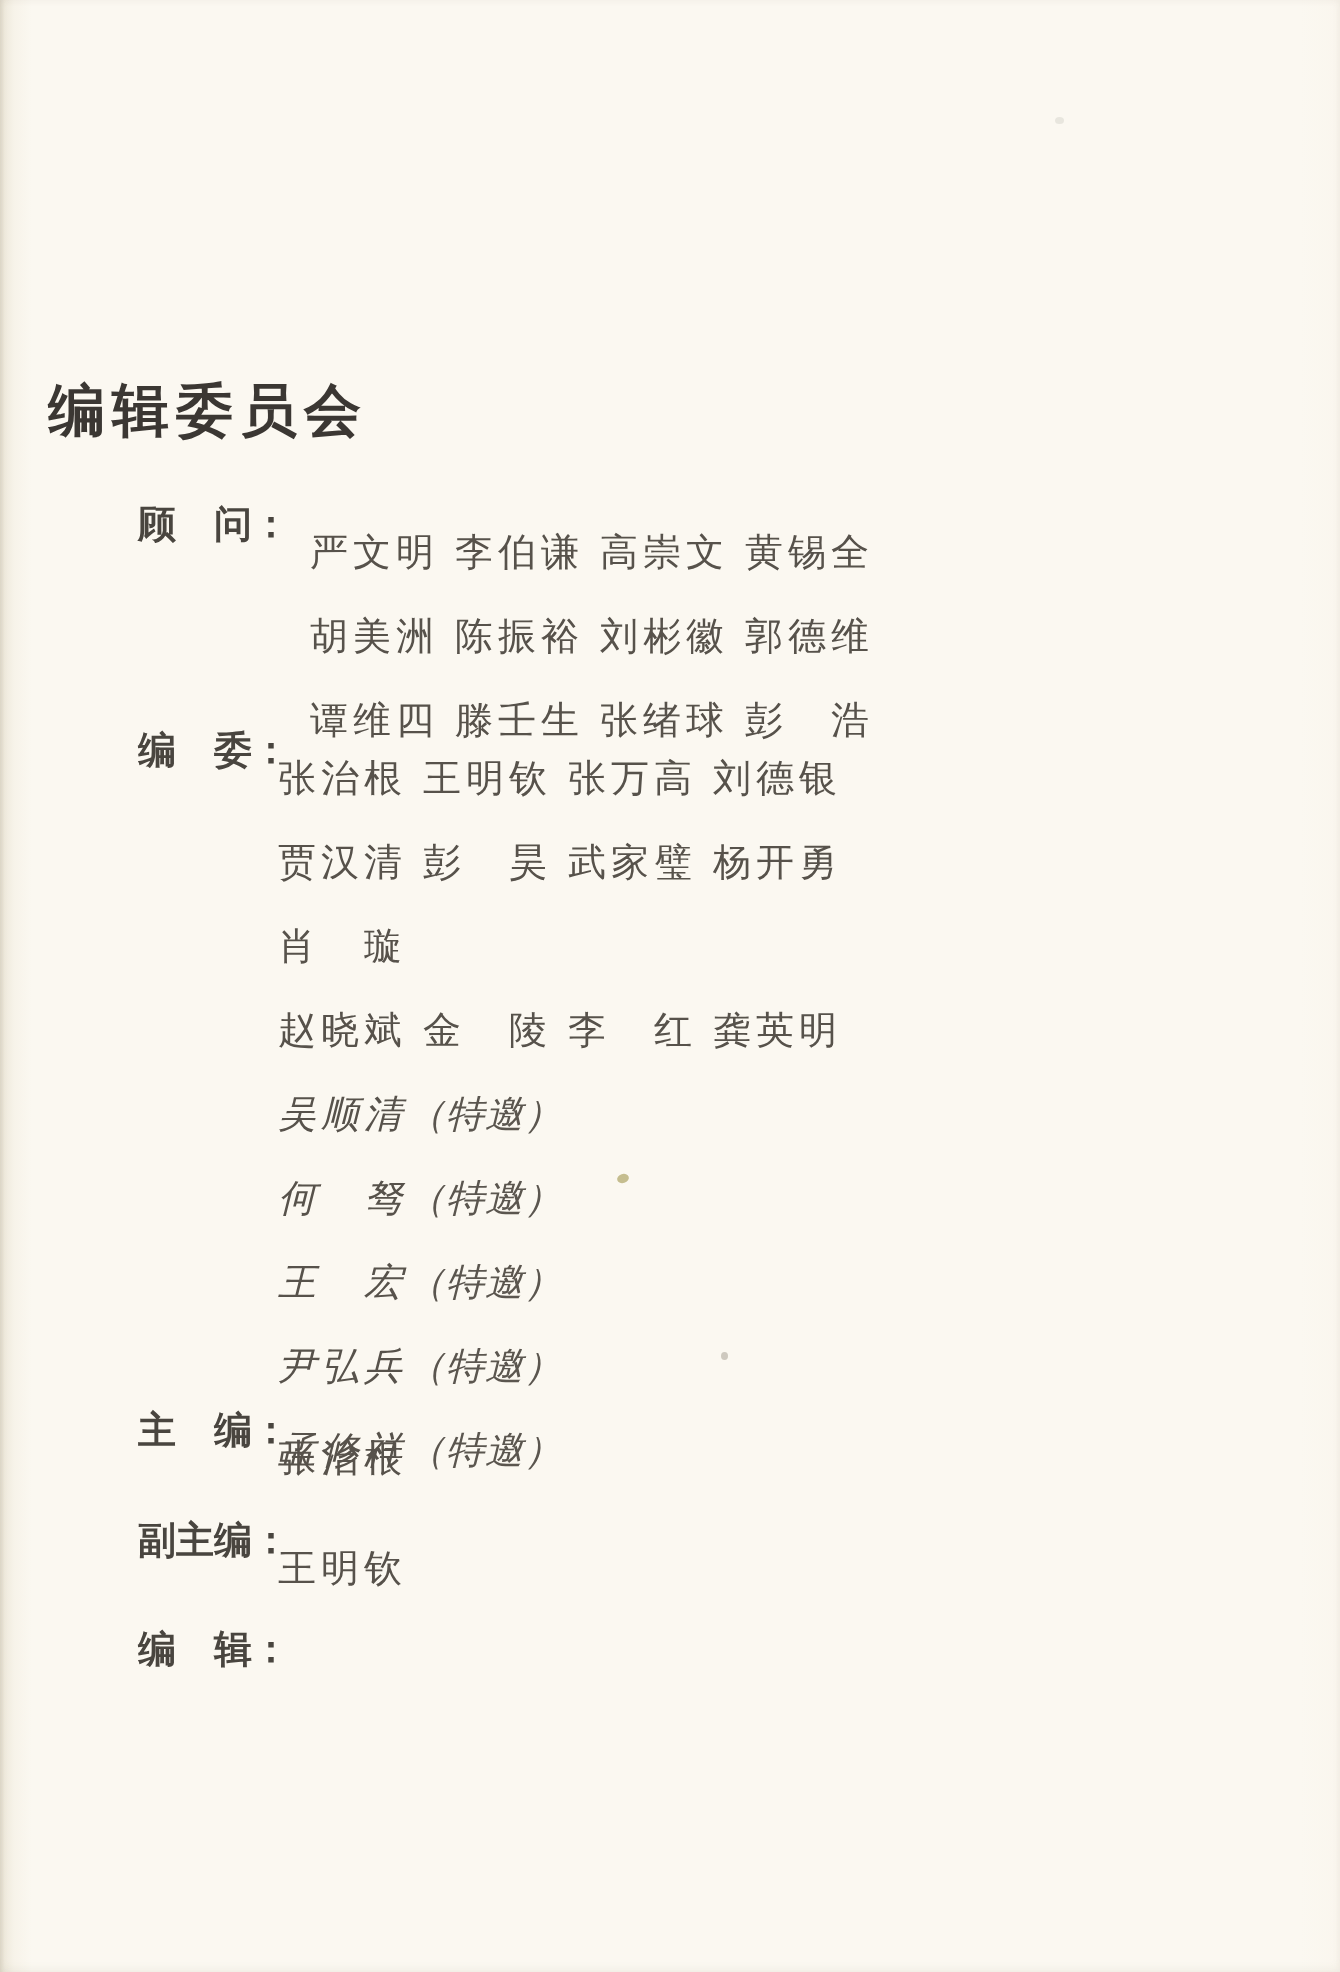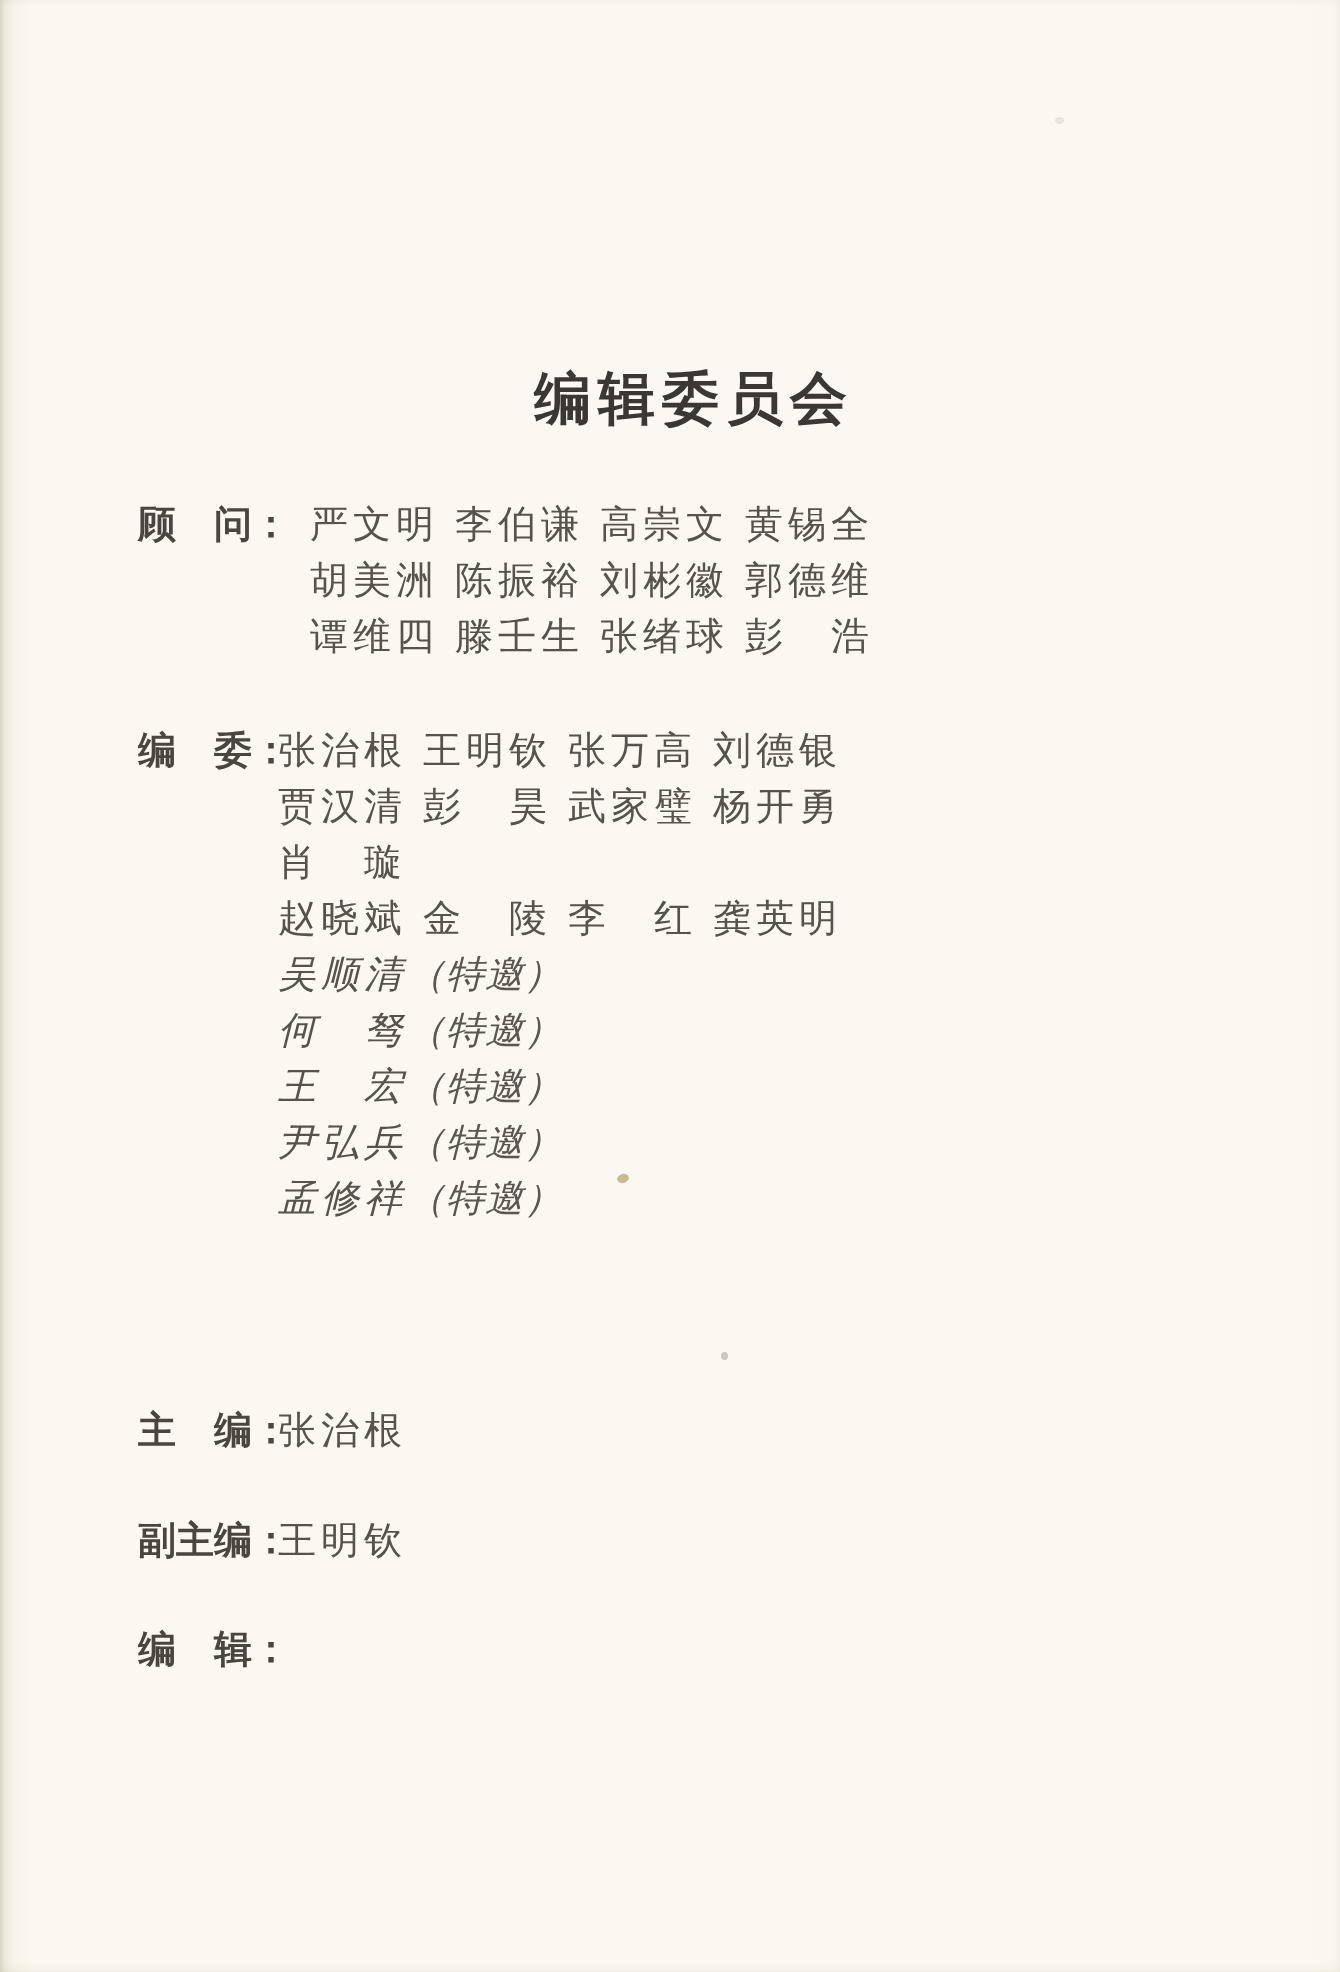--- a/index.html
+++ b/index.html
@@ -5,33 +5,33 @@
   html,body{margin:0;padding:0;background:#ffffff;}
   .page{
     position:relative;
     width:1340px;height:1972px;
     overflow:hidden;
     background:linear-gradient(to right,#e2dccd 0px,#efeadd 5px,#f7f3e9 14px,#fbf8f1 32px,#fbf8f1 97%,#faf6ee 100%);
     box-shadow:inset 0 -3px 8px rgba(120,110,90,.07), inset 0 2px 6px rgba(120,110,90,.04);
     font-family:"Liberation Serif","DejaVu Serif",serif;
   }
   .title{
-    position:absolute;top:368px;left:0;width:100%;margin:0;
-    text-align:center;text-indent:48px;
+    position:absolute;top:380px;left:0;width:100%;margin:0;
+    text-indent:48px;
     font-size:57px;line-height:62px;font-weight:700;letter-spacing:7px;
     color:#3b3733;
   }
   .section{position:absolute;left:138px;display:flex;align-items:flex-start;color:#57524b;}
   .label{
     flex:none;width:140px;
     font-size:38px;line-height:56px;font-weight:700;
     color:#49453f;white-space:nowrap;overflow:visible;
   }
   .names{display:flex;flex-direction:column;}
-  .row{display:flex;}
+  .row{display:flex;margin-top:28px;}
   .cell{flex:none;width:145px;font-size:38px;line-height:56px;letter-spacing:5px;white-space:nowrap;}
   .cell.auto{width:auto;font-style:italic;}
   .nm{letter-spacing:5px;}
   .suffix{letter-spacing:1px;color:#5b564f;}
   #sec-advisors{top:496px;gap:32px;}
   #sec-board{top:722px;}
   #sec-chief-editor{top:1402px;}
   #sec-deputy-chief-editor{top:1512px;}
   #sec-editors{top:1621px;}
   .speck{position:absolute;border-radius:50%;}

